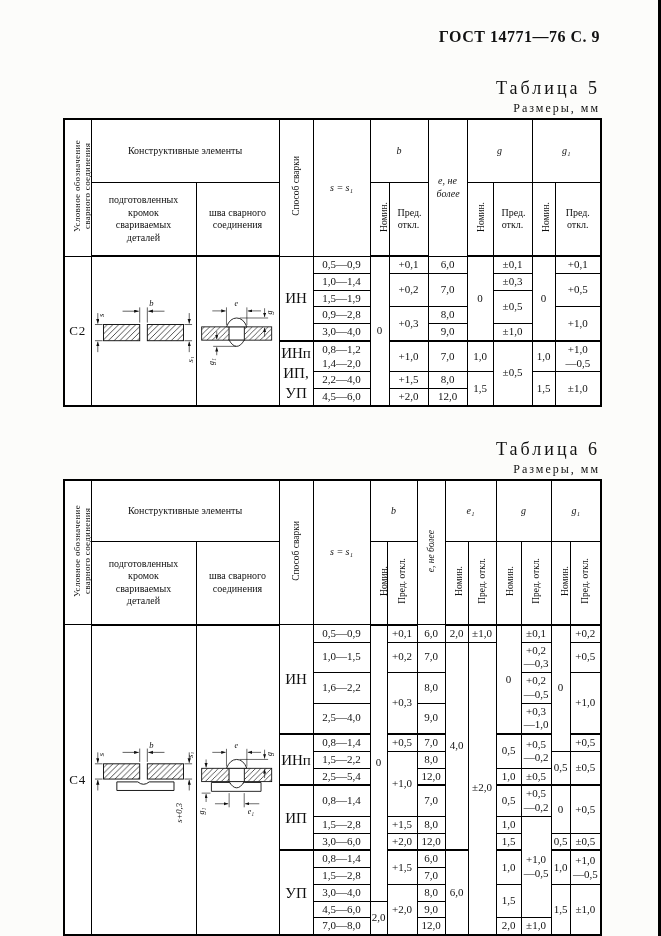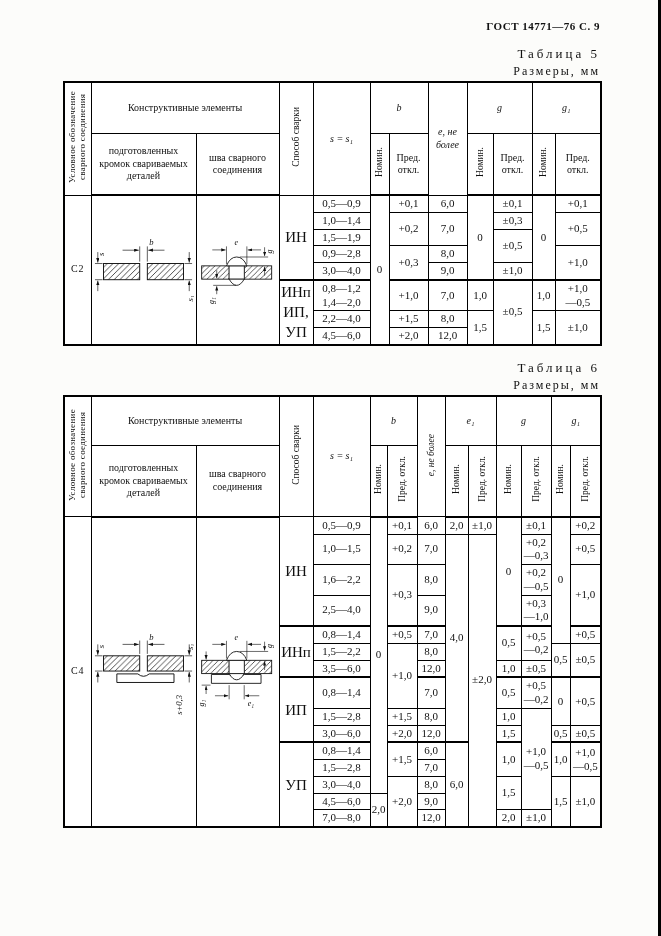--- a/index.html
+++ b/index.html
@@ -2,36 +2,36 @@
 <html><head>
 <meta charset="utf-8">
 <style>
   html,body{margin:0;padding:0;}
   body{
     width:661px;height:936px;position:relative;overflow:hidden;
     background:#fcfcfa;color:#111;
     font-family:"Liberation Serif","DejaVu Serif",serif;
   }
   .edge-strip{position:absolute;right:0;top:0;width:3px;height:936px;background:#000;}
-  .doc-header{margin:20px 61px 0 0;text-align:right;font-weight:bold;font-size:11px;letter-spacing:0.5px;}
-  .tbl-caption{margin:14px 61px 0 0;text-align:right;font-size:13px;letter-spacing:3px;}
+  .doc-header{margin:28px 61px 0 0;text-align:right;font-weight:bold;font-size:16px;letter-spacing:0.5px;}
+  .tbl-caption{margin:32px 61px 0 0;text-align:right;font-size:18px;letter-spacing:3px;}
   .size-label{width:537px;margin:2px 0 2px 63px;text-align:right;font-size:12px;letter-spacing:2px;}
   table.tbl{border-collapse:collapse;table-layout:fixed;width:537px;margin-left:63px;border:2px solid #000;background:#fff;}
   .tbl th,.tbl td{border:1px solid #000;text-align:center;vertical-align:middle;padding:1px;font-size:11px;line-height:1.25;white-space:pre-line;overflow:hidden;}
-  .tbl thead th{font-weight:normal;font-size:10px;padding:2px;}
+  .tbl thead th{font-weight:normal;font-size:10px;padding:8px;}
   .tbl thead tr:last-child th{border-bottom:2px solid #000;}
   .t5 thead tr:nth-child(1) th{height:46px;}
   .t5 thead tr:nth-child(2) th{height:56px;}
   .t6 thead tr:nth-child(1) th{height:44px;}
   .t6 thead tr:nth-child(2) th{height:66px;}
   .rot{writing-mode:vertical-rl;transform:rotate(180deg);display:inline-block;line-height:1.1;font-size:9.5px;white-space:pre-line;}
   .des .rot{font-size:9px;max-height:100px;letter-spacing:0.3px;}
   .ital{font-style:italic;}
   .dev{font-size:9.5px;line-height:1.15;font-family:Liberation Serif, serif;}
-  td.joint{font-size:10px;letter-spacing:1px;}
+  td.joint{font-size:13px;letter-spacing:1px;}
   td.method{font-size:15px;line-height:1.35;}
   td.draw{vertical-align:middle;padding:0 2px;}
   tr.thick td{border-top:2px solid #000;}
   svg.tech{display:block;width:100%;height:auto;}
   svg.tech text{font-family:"Liberation Serif","DejaVu Serif",serif;font-style:italic;font-size:9px;fill:#111;}
   svg.tech line,svg.tech path.ln{stroke:#111;}
 </style>
 </head>
 <body>
 
@@ -366,21 +366,21 @@
         <td>+0,5</td>
       </tr>
       <tr>
         <td>1,5—2,2</td>
         <td rowspan="3">+1,0</td>
         <td>8,0</td>
         <td rowspan="2">0,5</td>
         <td rowspan="2">±0,5</td>
       </tr>
       <tr>
-        <td>3,5—6,0</td>
+        <td>2,5—5,4</td>
         <td>12,0</td>
         <td>1,0</td>
         <td>±0,5</td>
       </tr>
       <tr class="thick">
         <td rowspan="3" class="method">ИП</td>
         <td>0,8—1,4</td>
         <td>7,0</td>
         <td>0,5</td>
         <td>+0,5

